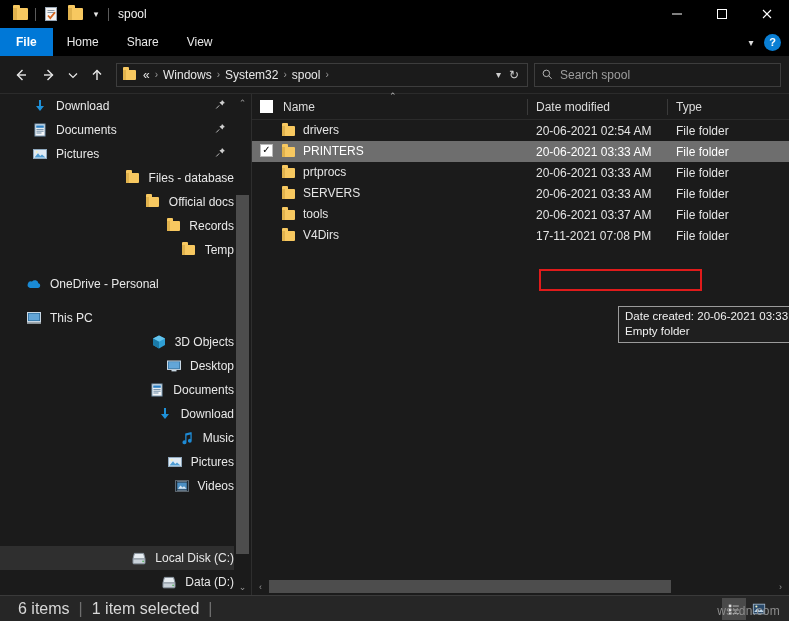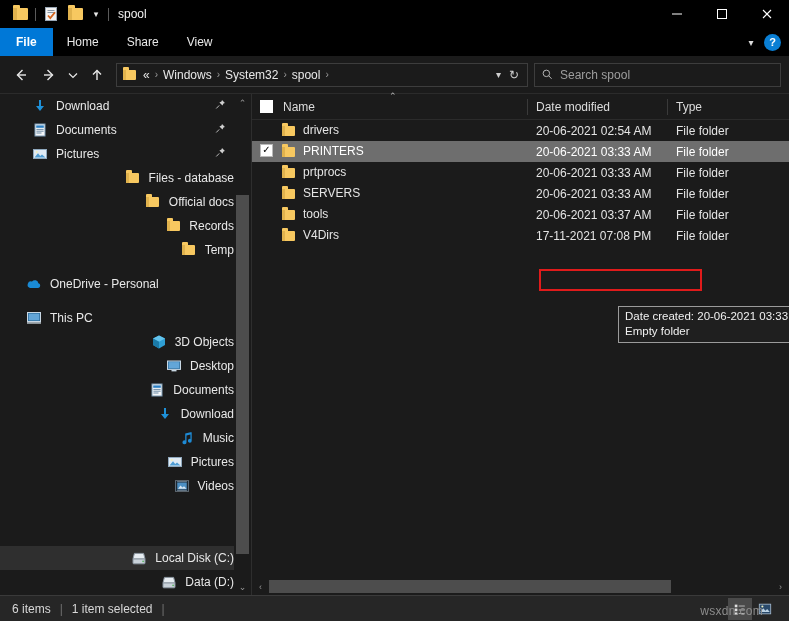--- a/index.html
+++ b/index.html
@@ -225,33 +225,33 @@
   }
   .hsbar-track { flex: 1 1 auto; position: relative; }
   .hsbar-thumb {
     position: absolute; top: 2px; bottom: 2px; left: 0;
     width: 80%; background: #4d4d4d;
   }
 
   
   .statusbar {
     height: 26px; flex: 0 0 26px; background: #262626;
-    display: flex; align-items: center; padding: 0 12px;
-    font-size: 12px; color: #d8d8d8; gap: 0px;
+    display: flex; align-items: center; padding: 0 18px;
+    font-size: 16px; color: #d8d8d8; gap: 0px;
     border-top: 1px solid #3a3a3a;
   }
   .st-sep { color: #6f6f6f; padding: 0 9px; }
   .view-btns { margin-left: auto; display: flex; gap: 1px; }
   .view-btn {
     width: 24px; height: 22px; display: flex;
     align-items: center; justify-content: center;
   }
   .view-btn.active { background: #4a4a4a; }
   .watermark {
-    position: absolute; right: 26px; bottom: 3px;
+    position: absolute; right: 9px; bottom: 3px;
     font-size: 12px; color: #8d8d8d; letter-spacing: .3px;
     pointer-events: none;
   }
 
   
   .ic { width: 16px; height: 16px; display: block; }
 </style>
 </head>
 <body>
 

